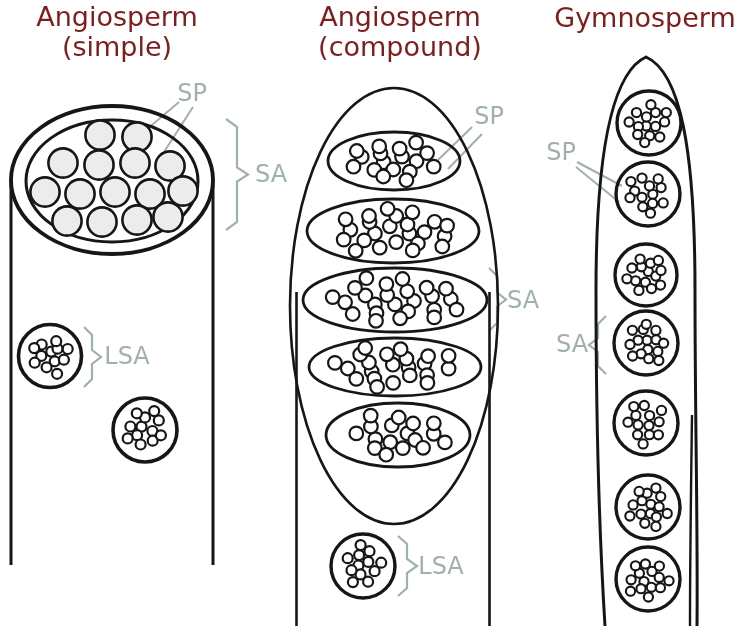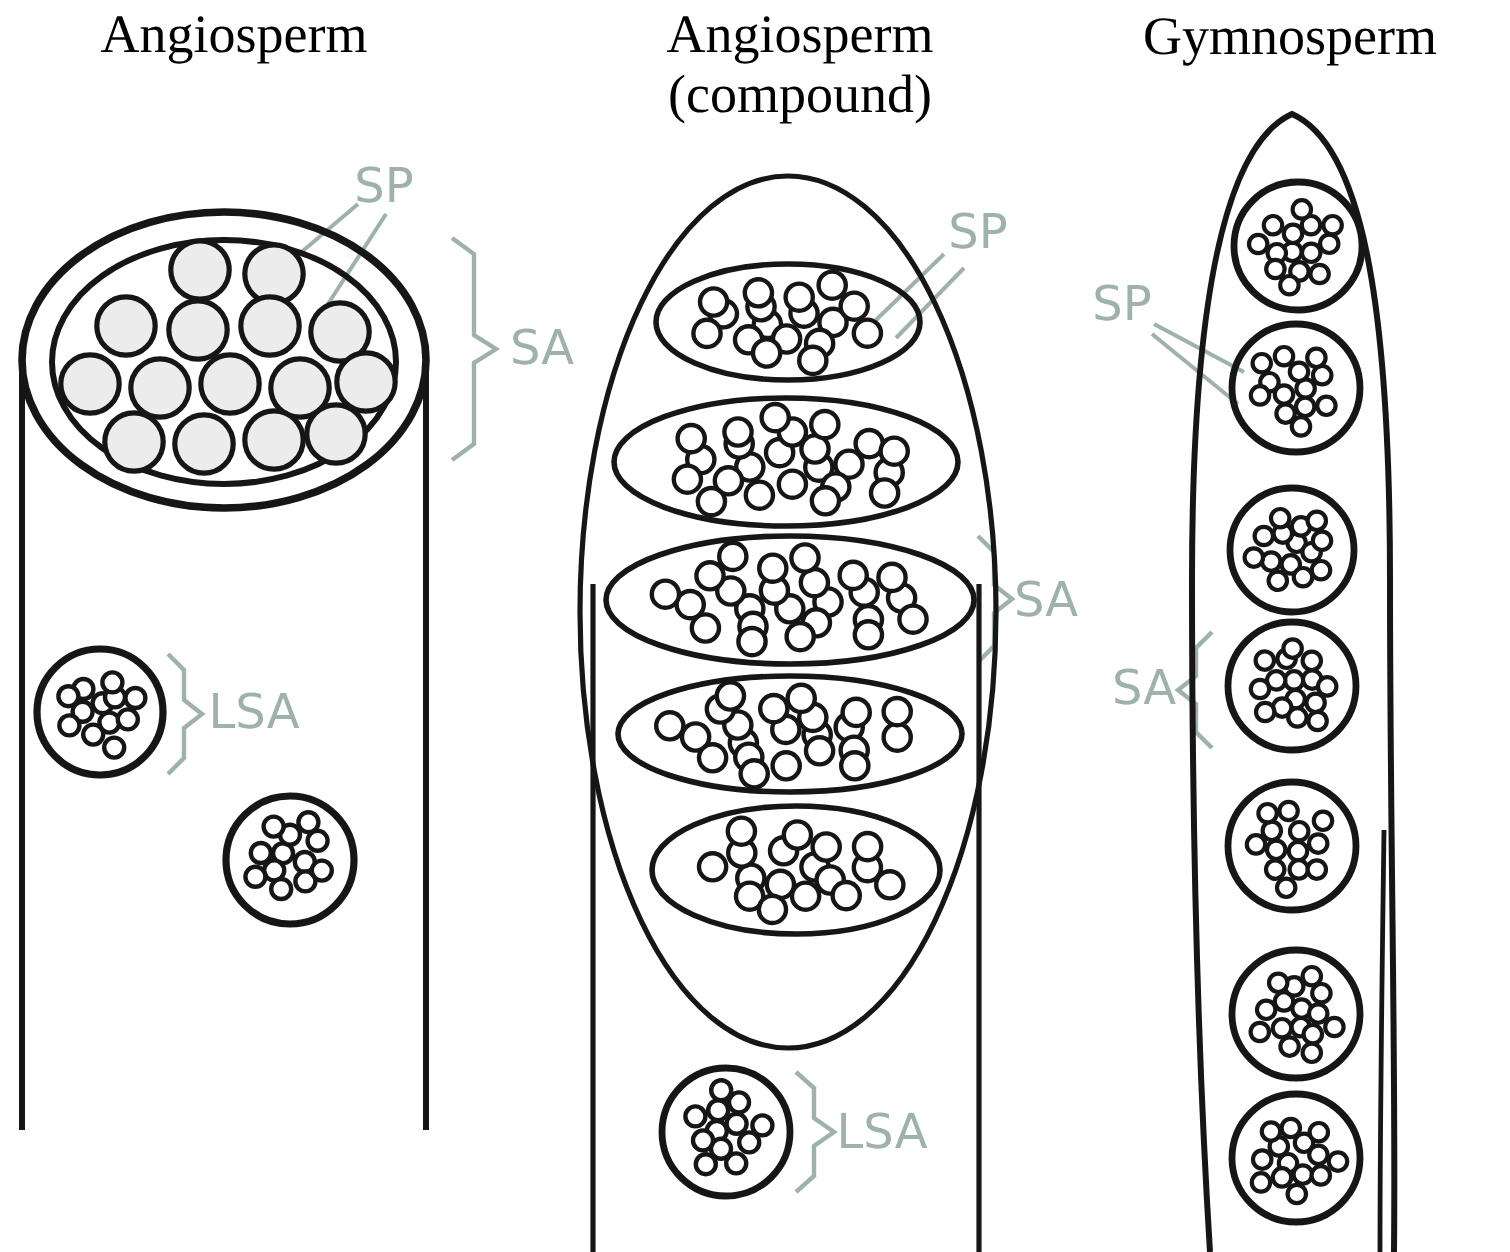--- a/index.html
+++ b/index.html
@@ -9,23 +9,22 @@
     background:#ffffff;
     overflow:hidden;
     font-family:"DejaVu Sans","Liberation Sans",sans-serif;
   }
   .stage svg{position:absolute;left:0;top:0;}
   .title-line{
     position:absolute;
     transform:translateX(-50%);
     font-size:27px;
     line-height:30px;
-    color:#000000;
+    color:#7f1d1d;
     white-space:nowrap;
-    font-family:Liberation Serif, serif;
   }
   .anno-label{
     position:absolute;
     transform:translate(-50%,-50%);
     font-size:24px;
     line-height:24px;
     color:#9fb1ab;
     white-space:nowrap;
   }
 </style>
@@ -318,20 +317,21 @@
       <circle cx="660.4" cy="587.7" r="4.6" fill="#ffffff" stroke="#161616" stroke-width="2.1"></circle>
       <circle cx="631.1" cy="579.8" r="4.6" fill="#ffffff" stroke="#161616" stroke-width="2.1"></circle>
       <circle cx="659.4" cy="566.1" r="4.6" fill="#ffffff" stroke="#161616" stroke-width="2.1"></circle>
       <circle cx="648.4" cy="597.0" r="4.6" fill="#ffffff" stroke="#161616" stroke-width="2.1"></circle>
       <circle cx="635.5" cy="565.8" r="4.6" fill="#ffffff" stroke="#161616" stroke-width="2.1"></circle>
       <circle cx="669.0" cy="580.8" r="4.6" fill="#ffffff" stroke="#161616" stroke-width="2.1"></circle>
       <circle cx="630.5" cy="591.2" r="4.6" fill="#ffffff" stroke="#161616" stroke-width="2.1"></circle>
     </svg>
 
   <div class="title-line" style="left:117px;top:2px">Angiosperm</div>
+  <div class="title-line" style="left:117px;top:32px">(simple)</div>
 
   <div class="title-line" style="left:400px;top:2px">Angiosperm</div>
   <div class="title-line" style="left:645px;top:3px">Gymnosperm</div>
 
   <div class="title-line" style="left:400px;top:32px">(compound)</div>
 
   <div class="anno-label" style="left:192px;top:93px">SP</div>
   <div class="anno-label" style="left:271px;top:174px">SA</div>
   <div class="anno-label" style="left:127px;top:356px">LSA</div>
 

